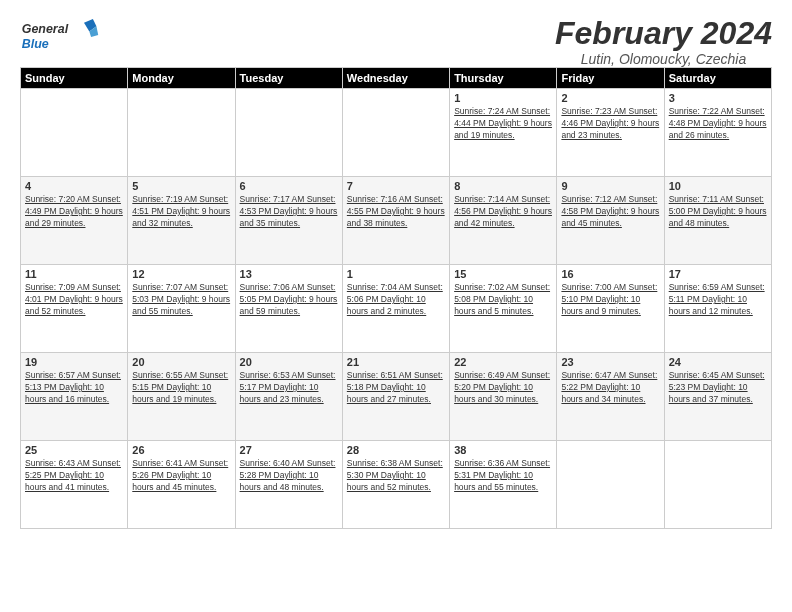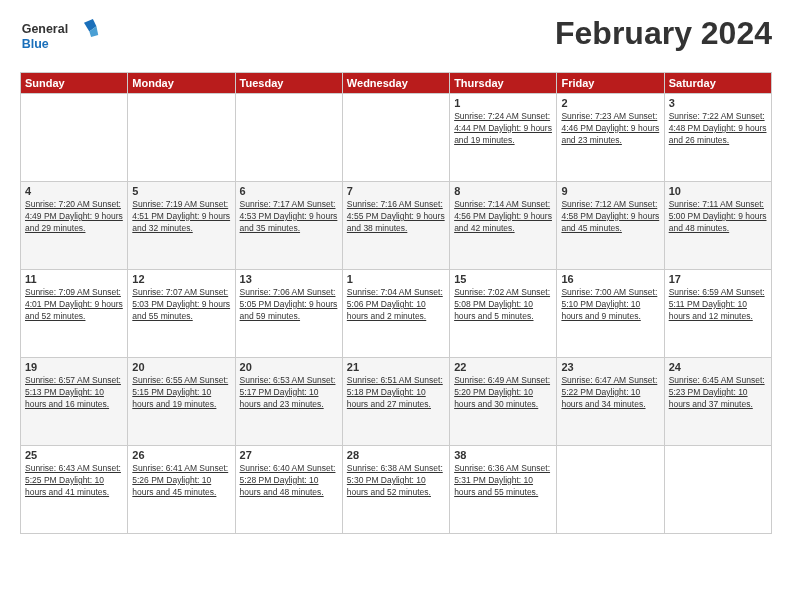--- a/index.html
+++ b/index.html
@@ -12,21 +12,22 @@
     }
     .page {
       width: 792px;
       height: 612px;
       padding: 16px 20px 12px 20px;
     }
     .header {
       display: flex;
       justify-content: space-between;
       align-items: flex-start;
-      margin-bottom: 16px;
+      margin-bottom: 0;
+      font-style: italic;
     }
     .logo {
       display: flex;
       flex-direction: column;
       align-items: flex-start;
     }
     .logo-icon {
       width: 80px;
       height: 40px;
     }
@@ -42,21 +43,21 @@
     .location {
       font-size: 14px;
       color: #555;
     }
     .calendar {
       width: 100%;
       border-collapse: collapse;
       table-layout: fixed;
     }
     .calendar th {
-      background: #b91c1c;
+      background: #000000;
       color: #fff;
       font-size: 11px;
       font-weight: bold;
       padding: 4px 4px;
       text-align: left;
       border: 1px solid #ccc;
     }
     .calendar td {
       border: 1px solid #ccc;
       vertical-align: top;
@@ -94,20 +95,21 @@
     <div class="logo">
       <svg class="logo-icon" viewBox="0 0 90 42">
         <text x="2" y="18" font-family="Arial" font-size="14" font-weight="bold" fill="#333">General</text>
         <path d="M72 6 L82 2 L86 10 L78 16 Z" fill="#1a6fba"></path>
         <path d="M78 16 L86 10 L88 20 L80 22 Z" fill="#4a9fd4"></path>
         <text x="2" y="34" font-family="Arial" font-size="14" font-weight="bold" fill="#1a6fba">Blue</text>
       </svg>
     </div>
     <div class="title-section">
       <div class="month-year">February 2024</div>
+      <div class="location">Lutin, Olomoucky, Czechia</div>
     </div>
   </div>
 
   <table class="calendar">
     <thead>
       <tr>
         <th>Sunday</th>
         <th>Monday</th>
         <th>Tuesday</th>
         <th>Wednesday</th>

